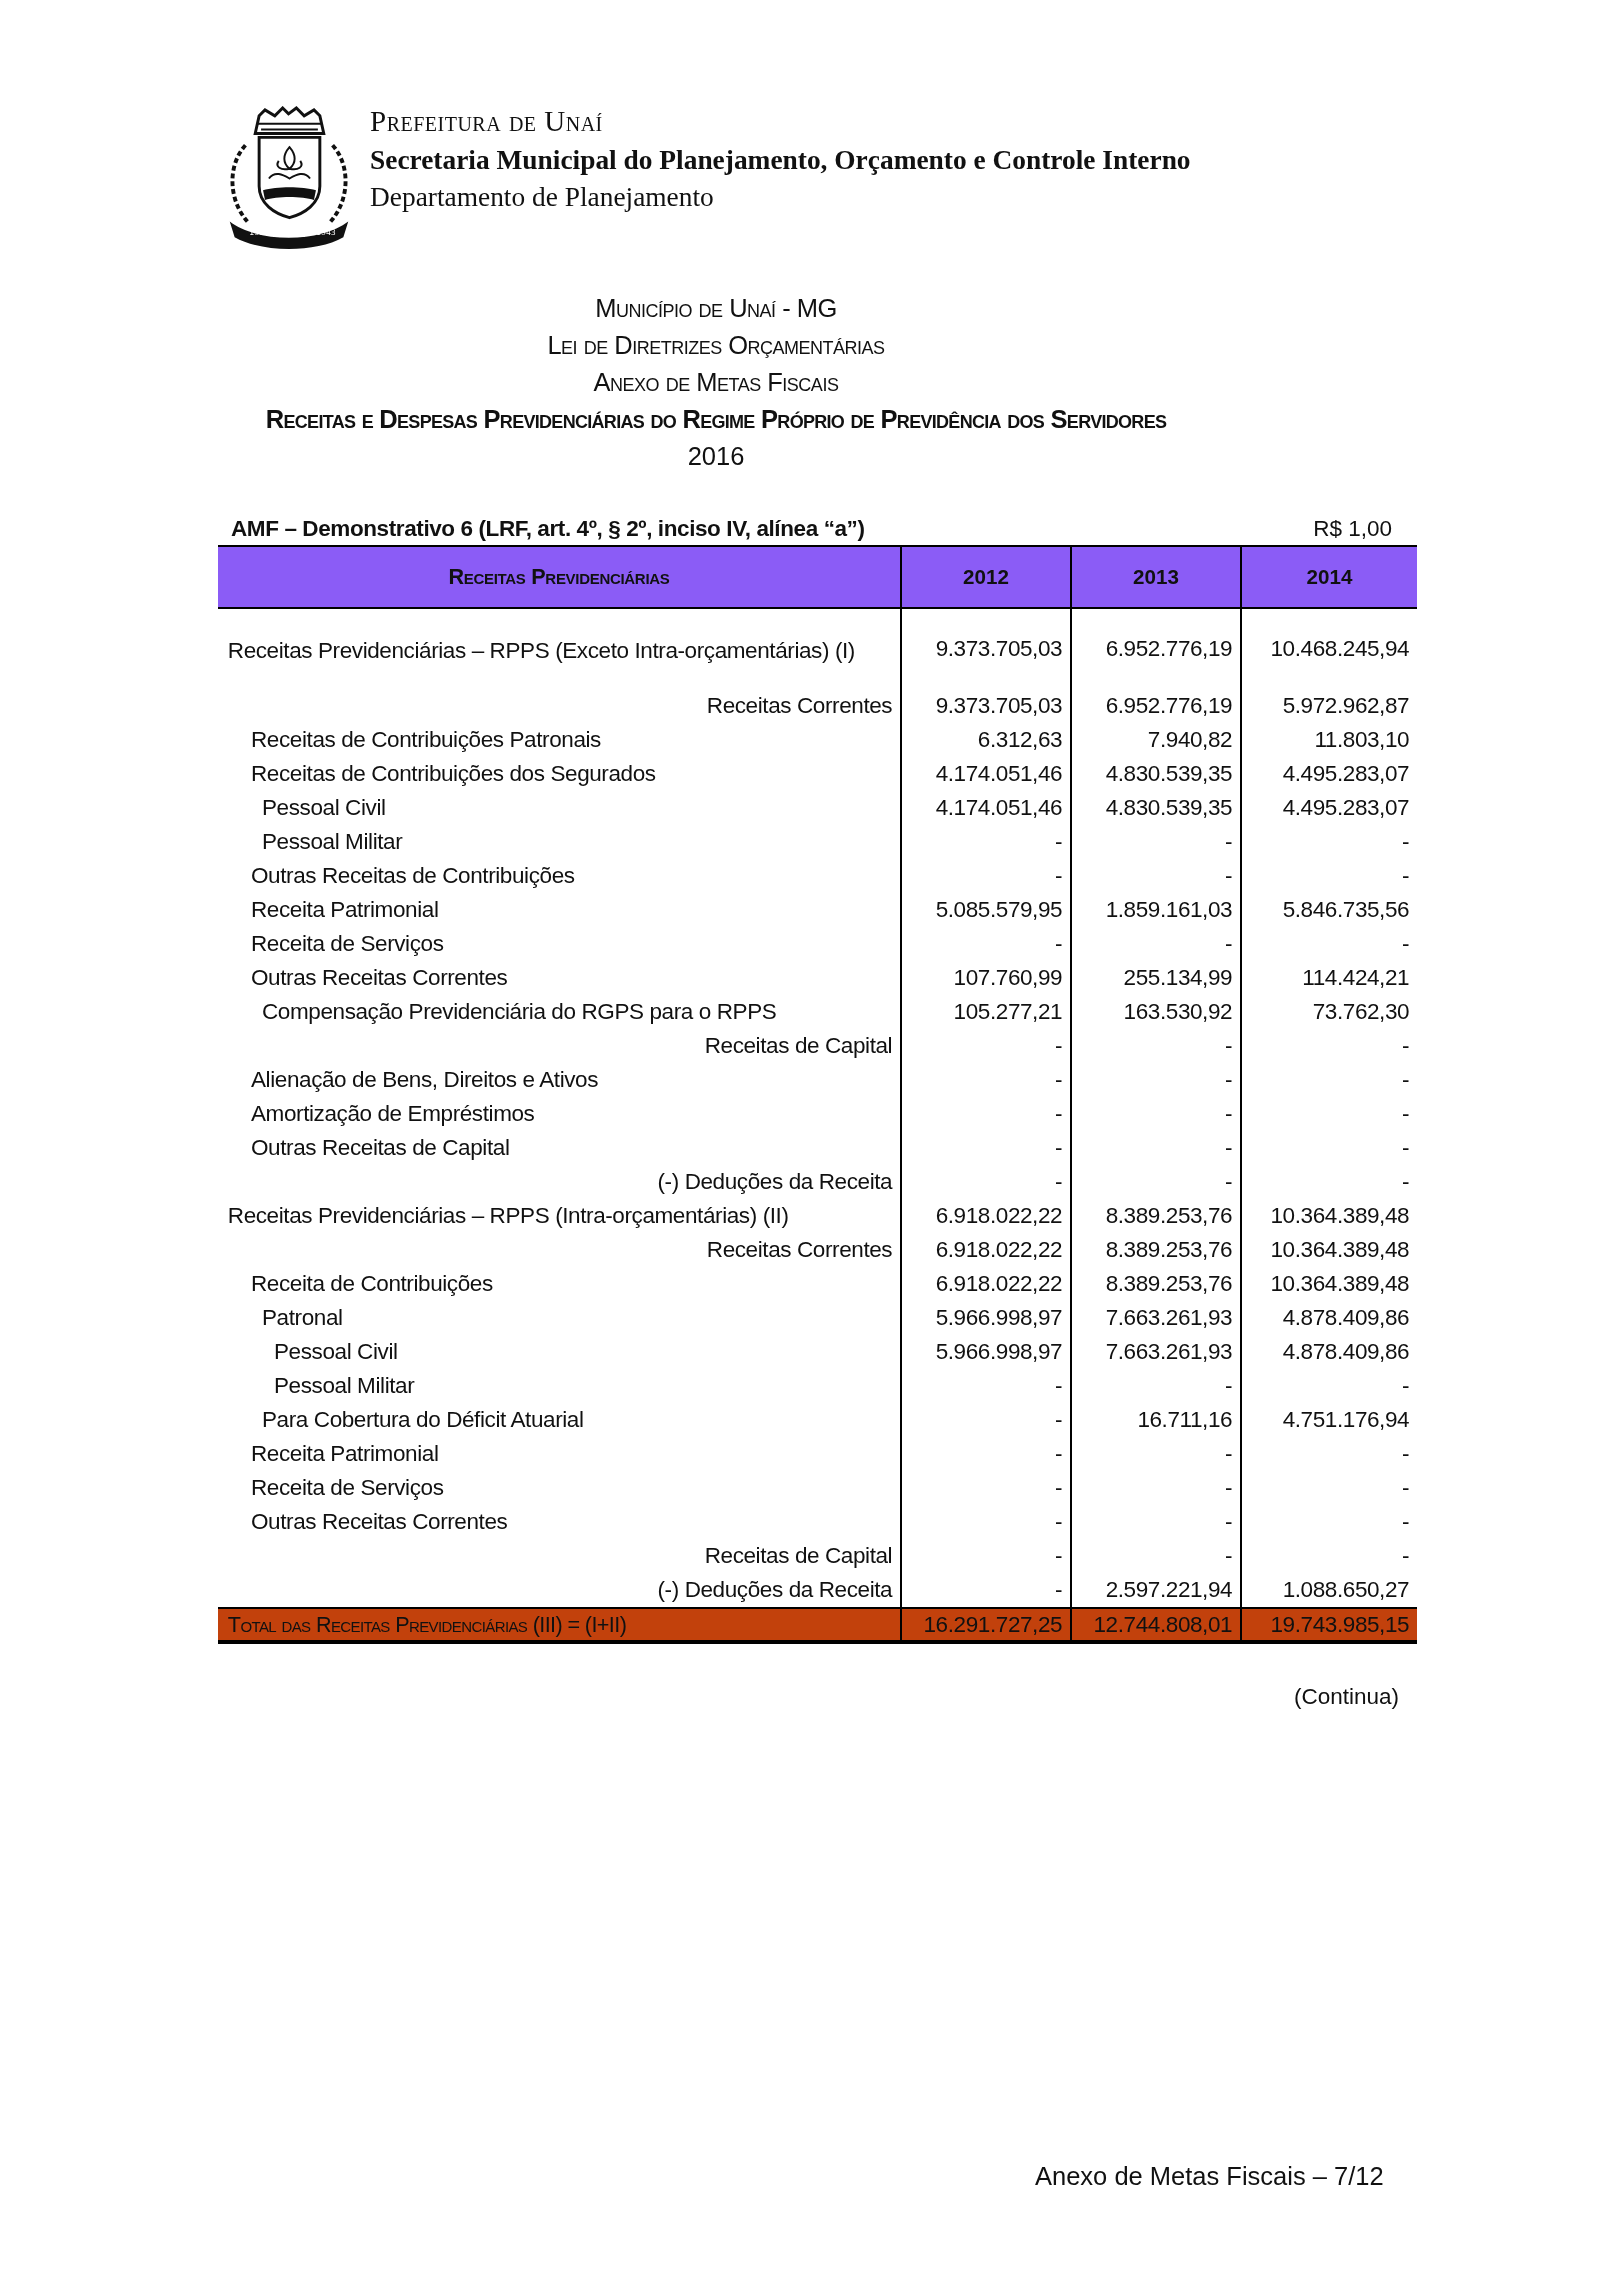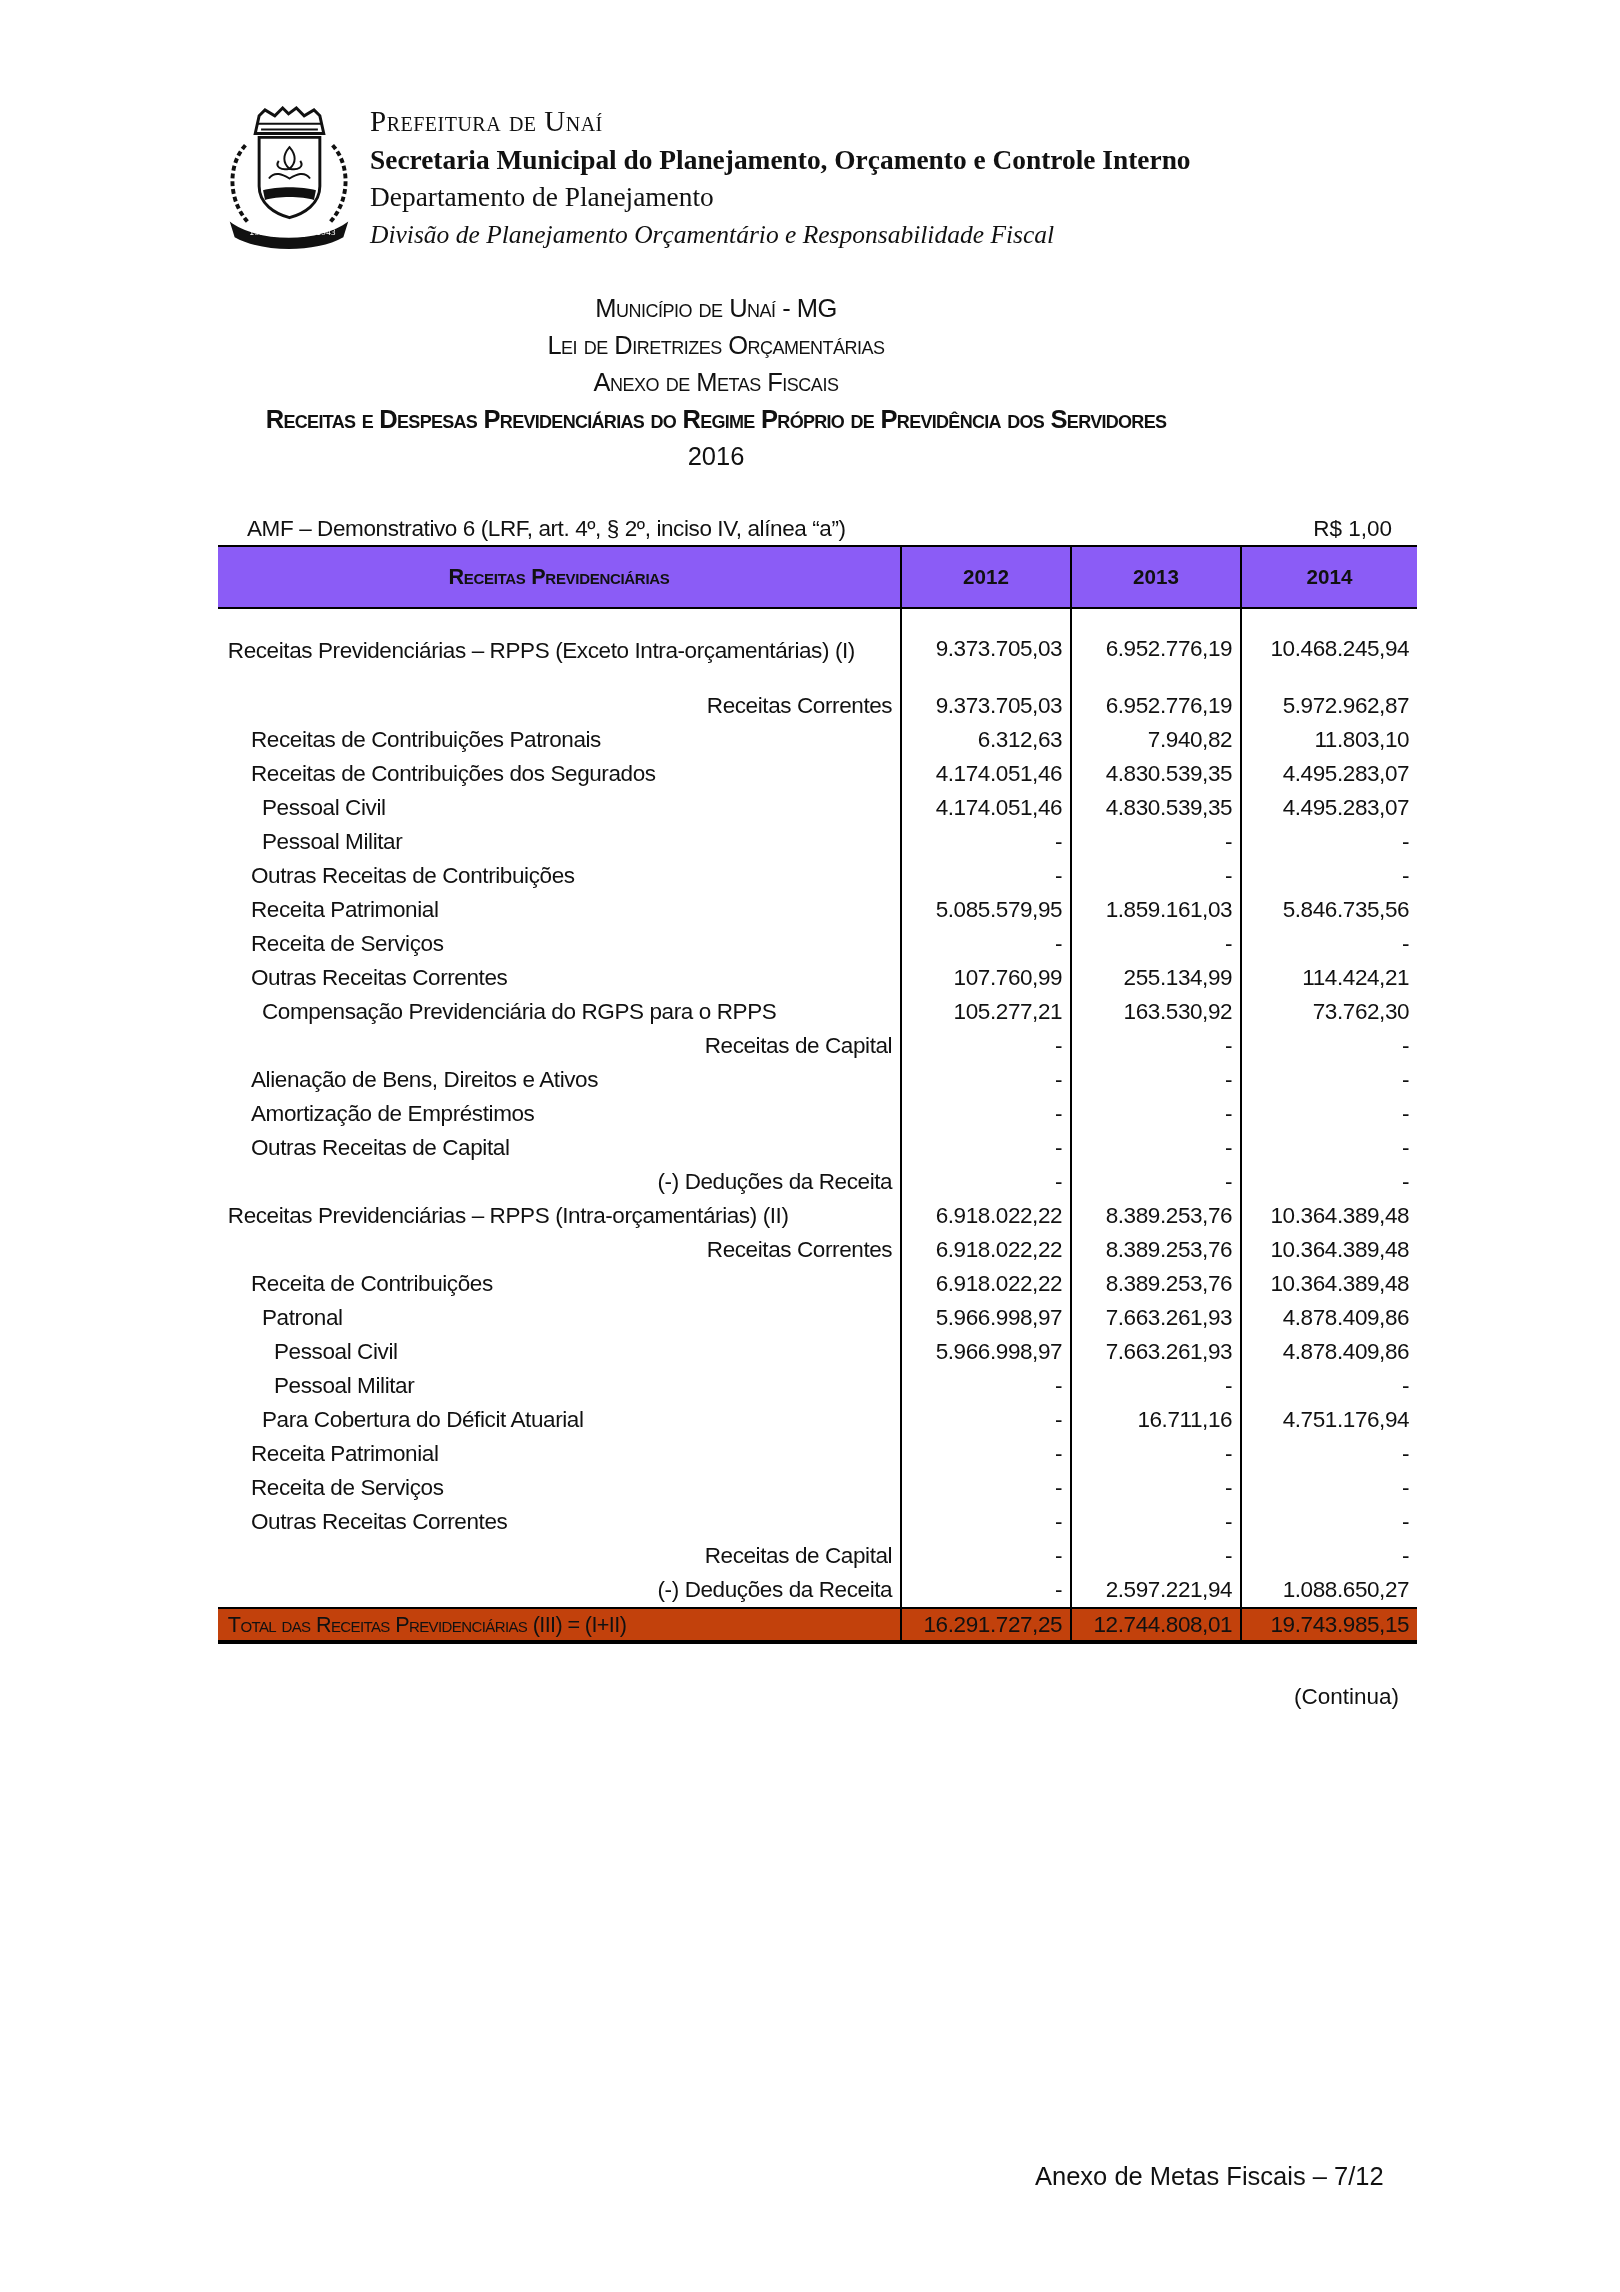--- a/index.html
+++ b/index.html
@@ -18,21 +18,21 @@
   .titles { position: absolute; left: 0; width: 1432px; top: 290px; text-align: center;
             font-family: "Liberation Sans", "DejaVu Sans", sans-serif; }
   .titles div { line-height: 37px; font-variant: small-caps; }
   .t1, .t2, .t3 { font-size: 25.5px; letter-spacing: -0.5px; }
   .t4 { font-size: 25.5px; font-weight: bold; letter-spacing: -0.7px; }
   .t5 { font-size: 25.5px; font-variant: normal !important; }
 
   
   .meta-row { position: absolute; left: 231px; width: 1161px; top: 516px;
               font-family: "Liberation Sans", "DejaVu Sans", sans-serif; font-size: 22.5px; }
-  .meta-row .left { position: absolute; left: 16px; top: 0; white-space: nowrap; letter-spacing: -0.4px; }
+  .meta-row .left { position: absolute; left: 0; top: 0; white-space: nowrap; letter-spacing: -0.4px; font-weight: bold; }
   .meta-row .right { position: absolute; right: 0; top: 0; white-space: nowrap; }
 
   table.amf { position: absolute; left: 218px; top: 545px; width: 1199px; border-collapse: collapse;
               font-family: "Liberation Sans", "DejaVu Sans", sans-serif; font-size: 22.5px; table-layout: fixed; }
   table.amf col.c0 { width: 683px; }
   table.amf col.c1 { width: 170px; }
   table.amf col.c2 { width: 170px; }
   table.amf col.c3 { width: 176px; }
   table.amf thead th { background: #8b5cf6; height: 60px; border-top: 2.9px solid #000; border-bottom: 2.9px solid #000;
                        font-weight: bold; font-size: 20.6px; padding: 0; }
@@ -78,21 +78,20 @@
 
     <path d="M12 118 C40 140, 105 140, 133 118 L128 134 C100 150, 45 150, 17 134 Z" fill="#111"></path>
     <text x="73" y="134" text-anchor="middle" font-family="DejaVu Sans, sans-serif" font-size="12" font-weight="bold" fill="#fff">UNAÍ</text>
     <text x="32" y="132" font-family="DejaVu Sans, sans-serif" font-size="8" fill="#fff">1912</text>
     <text x="100" y="132" font-family="DejaVu Sans, sans-serif" font-size="8" fill="#fff">1943</text>
   </svg>
 
   <div class="lh lh-1">Prefeitura de Unaí</div>
   <div class="lh lh-2">Secretaria Municipal do Planejamento, Orçamento e Controle Interno</div>
   <div class="lh lh-3">Departamento de Planejamento</div>
-  <div class="lh lh-4">Divisão de Planejamento Orçamentário e Responsabilidade Fiscal</div>
 
   <div class="titles">
     <div class="t1">Município de Unaí - MG</div>
     <div class="t2">Lei de Diretrizes Orçamentárias</div>
     <div class="t3">Anexo de Metas Fiscais</div>
     <div class="t4">Receitas e Despesas Previdenciárias do Regime Próprio de Previdência dos Servidores</div>
     <div class="t5">2016</div>
   </div>
 
   <div class="meta-row">

